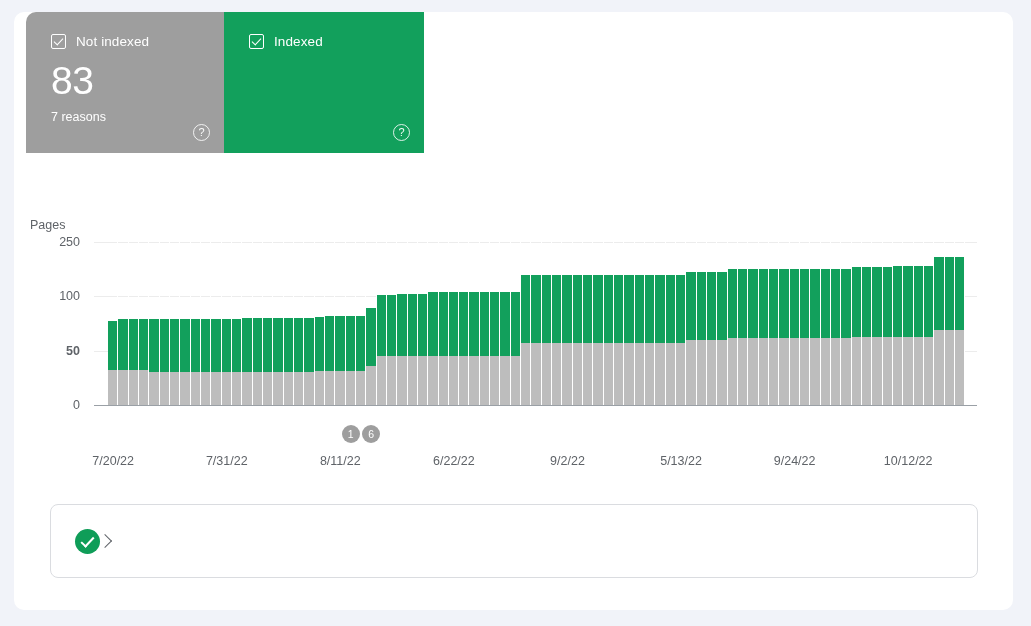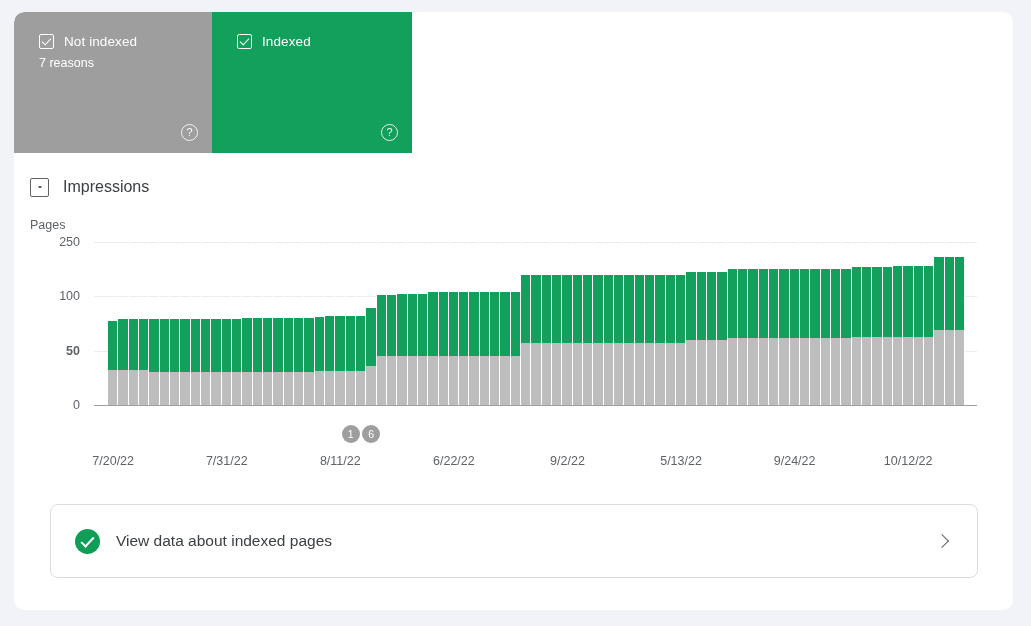--- a/index.html
+++ b/index.html
@@ -25,20 +25,21 @@
     overflow: hidden;
   }
 
   
   .summary-row {
     position: absolute;
     left: 0;
     top: 0;
     display: flex;
     height: 141px;
+    padding-left: 12px;
   }
   .summary-card {
     position: relative;
     width: 198px;
     height: 141px;
     box-sizing: border-box;
     padding: 22px 16px 0 25px;
     color: #ffffff;
     cursor: pointer;
   }
@@ -282,38 +283,35 @@
 
 <div class="page-card">
 
   <div class="summary-row">
 
     <div class="summary-card not-indexed">
       <div class="card-head">
         <span class="cb"></span>
         <span class="card-label">Not indexed</span>
       </div>
+      <div class="card-value">83</div>
       <div class="card-sub">7 reasons</div>
       <div class="help-icon">?</div>
     </div>
 
     <div class="summary-card indexed">
       <div class="card-head">
         <span class="cb"></span>
         <span class="card-label">Indexed</span>
       </div>
       <div class="help-icon">?</div>
     </div>
 
   </div>
 
-  <div class="impressions-row">
-    <span class="cb-empty"></span>
-    <span class="impressions-label">Impressions</span>
-  </div>
 
   <div class="chart-area">
     <div class="axis-title">Pages</div>
     <div id="gridlines">
         <div class="gridline zero" style="top: 393px;"></div>
         <div class="gridline" style="top: 338.667px;"></div>
         <div class="gridline" style="top: 284.333px;"></div>
         <div class="gridline" style="top: 230px;"></div>
       </div>
     <div id="yticks">
@@ -667,17 +665,16 @@
         <div class="xtick" style="left: 439.898px; top: 442px;">6/22/22</div>
         <div class="xtick" style="left: 553.476px; top: 442px; text-align: center;">9/2/22</div>
         <div class="xtick" style="left: 667.054px; top: 442px;">5/13/22</div>
         <div class="xtick" style="left: 780.633px; top: 442px;">9/24/22</div>
         <div class="xtick" style="left: 894.211px; top: 442px;">10/12/22</div>
       </div>
   </div>
 
   <div class="action-card">
     <span class="check-circle"></span>
-    <span class="action-label">View data about indexed pages</span>
     <span class="chevron"></span>
   </div>
 
 </div>
 
 </body></html>

